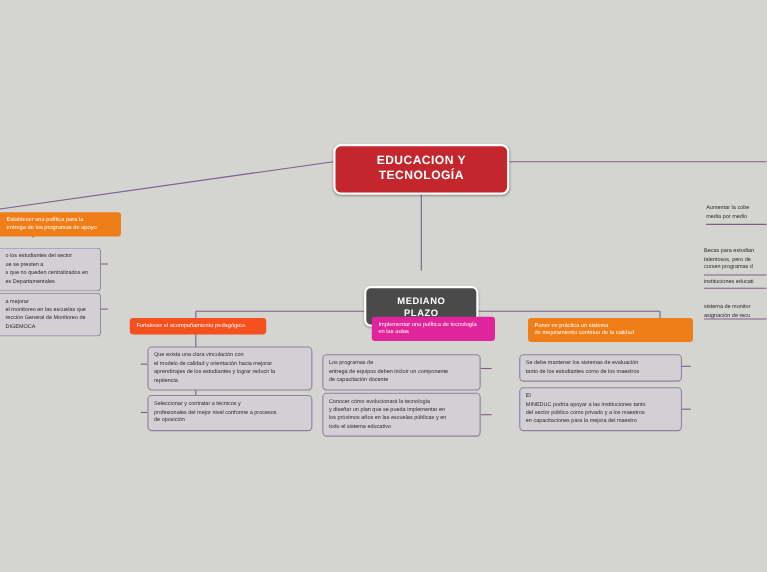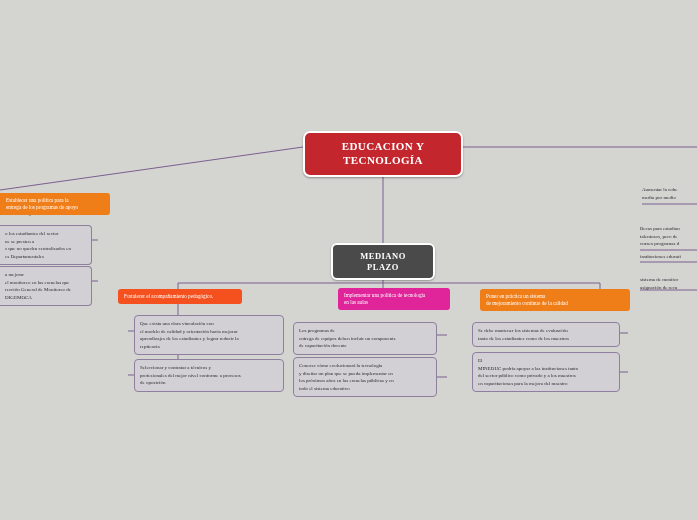--- a/index.html
+++ b/index.html
@@ -12,21 +12,20 @@
     background: #d4d4d0;
     font-family: "Liberation Sans", sans-serif;
     overflow: hidden;
     position: relative;
   }
   #canvas {
     position: absolute;
     left: 0; top: 0;
     width: 595px;
     height: 520px;
-    font-family: Liberation Serif, serif;
   }
   svg.links {
     position: absolute;
     left: 0; top: 0;
     width: 697px;
     height: 520px;
     pointer-events: none;
   }
   .node {
     position: absolute;
@@ -124,21 +123,21 @@
     <path d="M 90 281 L 98 281" stroke="#7a5f8e" stroke-width="1" fill="none"></path>
 
     <path d="M 642 204 L 697 204" stroke="#7a5f8e" stroke-width="1" fill="none"></path>
     <path d="M 640 250 L 697 250" stroke="#7a5f8e" stroke-width="1" fill="none"></path>
     <path d="M 640 262 L 697 262" stroke="#7a5f8e" stroke-width="1" fill="none"></path>
     <path d="M 640 290 L 697 290" stroke="#7a5f8e" stroke-width="1" fill="none"></path>
   </svg>
 
   <div class="node root" style="left:303px; top:131px; width:160px;">EDUCACION Y TECNOLOGÍA</div>
 
-  <div class="node branch" style="left:331px; top:243px; width:104px;">MEDIANO PLAZO</div>
+  <div class="node branch" style="left:331px; top:260px; width:104px;">MEDIANO PLAZO</div>
 
   <div class="node cat cat-orange-red" style="left:118px; top:289px; width:124px;">Fortalecer el acompañamiento pedagógico.</div>
 
   <div class="node cat cat-pink" style="left:338px; top:288px; width:112px;">Implementar una política de tecnología
 en las aulas</div>
 
   <div class="node cat cat-orange" style="left:480px; top:289px; width:150px;">Poner en práctica un sistema
 de mejoramiento continuo de la calidad</div>
 
   <div class="node leaf" style="left:134px; top:315px; width:150px;">Que exista una clara vinculación con

